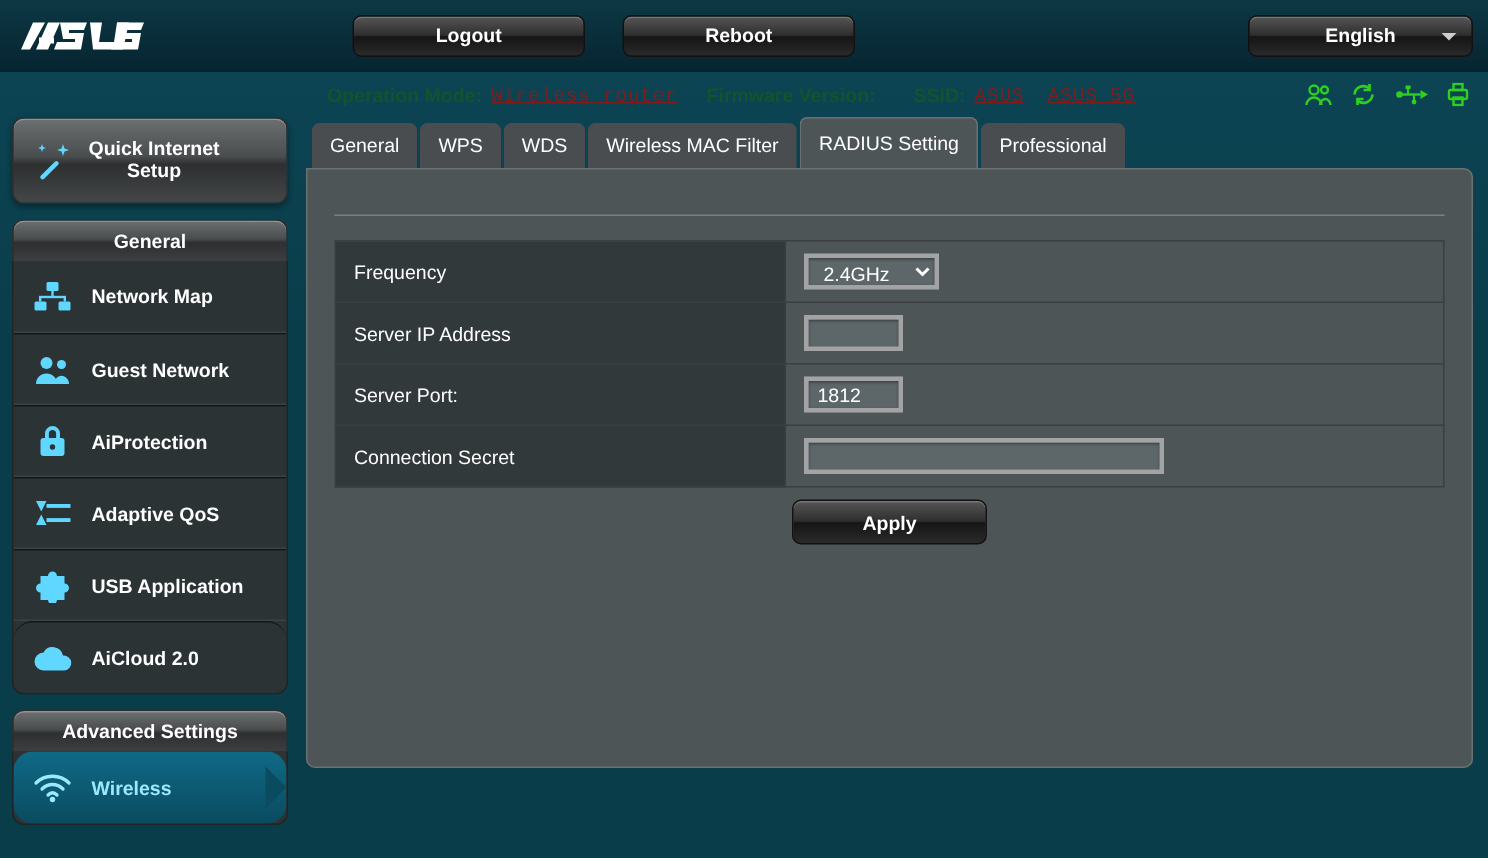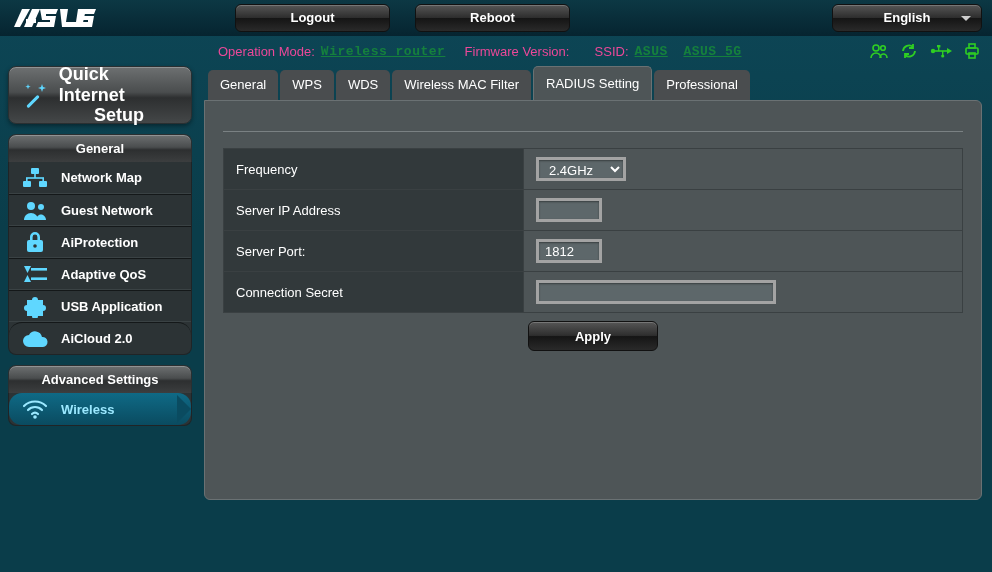--- a/index.html
+++ b/index.html
@@ -7,21 +7,21 @@
   body {
     font-family: Arial, Helvetica, sans-serif;
     background: #0a4a5a;
     background: linear-gradient(180deg, #0d4656 0%, #0a3d4a 40%, #0a3d4a 100%);
     color: #fff;
     font-size: 13px;
   }
 
   
   .topbar {
-    height: 36px;
+    height: 48px;
     display: flex;
     align-items: center;
     padding: 0 10px 0 10px;
     background: #072c36;
     background: linear-gradient(180deg, #0c3844 0%, #062430 100%);
   }
   .logo {
     width: 200px;
     padding-left: 2px;
   }
@@ -55,22 +55,22 @@
   .statusbar {
     height: 30px;
     margin-left: 210px;
     padding: 0 12px 0 8px;
     display: flex;
     align-items: center;
     color: #fff;
     font-size: 13px;
     gap: 6px;
   }
-  .statusbar .lbl { color:#ec4899; font-weight: normal; }
-  .statusbar .val { color:#15803d; font-weight: bold; text-decoration: underline; font-family: "Courier New", monospace; letter-spacing: 0.5px; }
+  .statusbar .lbl { color:#14532d; font-weight: bold; }
+  .statusbar .val { color:#7f1d1d; font-weight: normal; text-decoration: underline; font-family: "Courier New", monospace; letter-spacing: 0.5px; }
   .status-icons { margin-left:auto; display:flex; gap:12px; align-items:center; }
   .status-icons svg { display:block; }
 
   
   .layout { display: flex; }
 
   
   .sidebar {
     width: 200px;
     padding: 0 8px;
@@ -79,40 +79,40 @@
   .quick-card {
     height: 58px;
     border: 1px solid #2a2f31;
     border-radius: 8px;
     background: linear-gradient(180deg, #6d7071 0%, #4a4d4e 45%, #2d2f30 55%, #444748 100%);
     display:flex; align-items:center; gap:10px; padding:0 12px;
     color:#fff; font-weight:bold;
     cursor:pointer;
     box-shadow: inset 0 1px 0 rgba(255,255,255,0.25), 0 2px 4px rgba(0,0,0,0.4);
   }
-  .quick-card .qtxt { line-height:1.15; font-size:18px; }
+  .quick-card .qtxt { line-height:1.15; font-size:13px; }
 
   .section-head {
     height: 28px;
     border:1px solid #2a2f31;
     border-bottom:none;
     border-radius: 8px 8px 0 0;
     background: linear-gradient(180deg, #6d7071 0%, #4a4d4e 45%, #2d2f30 55%, #3c3e3f 100%);
     text-align:center; line-height:28px; font-weight:bold; font-size:13px;
     box-shadow: inset 0 1px 0 rgba(255,255,255,0.25);
   }
   .menu-group {
     border:1px solid #202426;
     border-top:none;
     border-radius:0 0 8px 8px;
     background:#2c3335;
     overflow:hidden;
   }
   .menu-item {
-    height:32px;
+    height:48px;
     display:flex; align-items:center; gap:12px;
     padding:0 12px;
     border-top:1px solid #141819;
     border-bottom:1px solid #3a4244;
     color:#fff; font-weight:bold; font-size:13px;
     cursor:pointer;
   }
   .menu-item:first-child{border-top:none;}
   .menu-item:last-child{border-bottom:none;border-radius:13px;}
   .menu-item.active {

